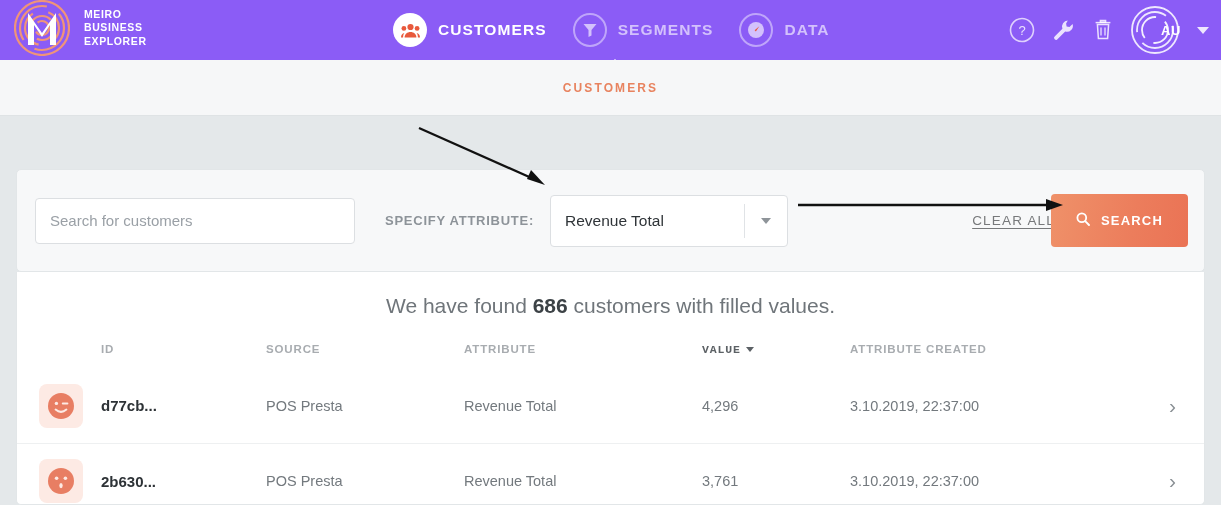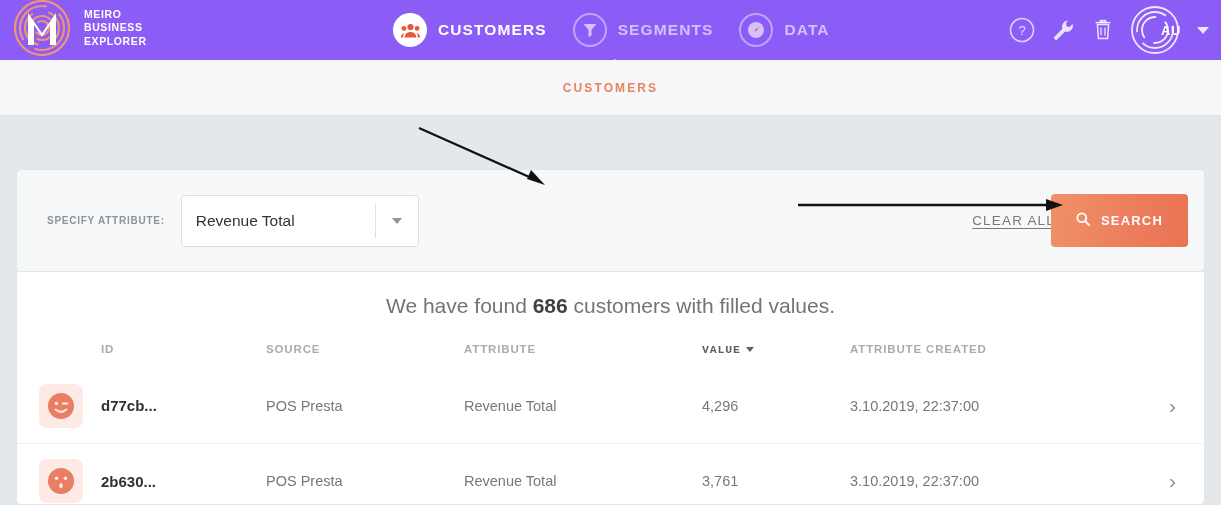--- a/index.html
+++ b/index.html
@@ -94,21 +94,21 @@
     margin-left: 18px; width: 320px; height: 46px;
     border: 1px solid #dcdfe2; border-radius: 4px;
     background: #ffffff; padding: 0 14px;
     font-family: "Liberation Sans", sans-serif;
     font-size: 15px; color: #3b4044; outline: none;
   }
   .search-input::placeholder { color: #9aa0a6; }
 
   .attr-label {
     margin-left: 30px;
-    color: #8d9399; font-size: 10px; font-weight: 700;
+    color: #8d9399; font-size: 13px; font-weight: 700;
     letter-spacing: 0.75px; text-transform: uppercase;
   }
   .attr-select {
     margin-left: 16px; width: 238px; height: 52px;
     background: #ffffff; border: 1px solid #dcdfe2; border-radius: 4px;
     display: flex; align-items: center; cursor: pointer;
   }
   .attr-value {
     flex: 1; padding-left: 14px;
     font-size: 15.5px; color: #2f3438;
@@ -291,20 +291,21 @@
     </div>
   </div>
 
   <div class="subbar">
     <div class="subbar-arrow"></div>
     <div class="subbar-title">CUSTOMERS</div>
   </div>
 
   <div class="searchcard">
 
+    <input class="search-input" type="text" placeholder="Search for customers" style="">
 
     <span class="attr-label">SPECIFY ATTRIBUTE:</span>
 
     <div class="attr-select">
       <span class="attr-value">Revenue Total</span>
       <span class="attr-divider"></span>
       <span class="attr-caret">
           <i></i>
         </span>
     </div>

